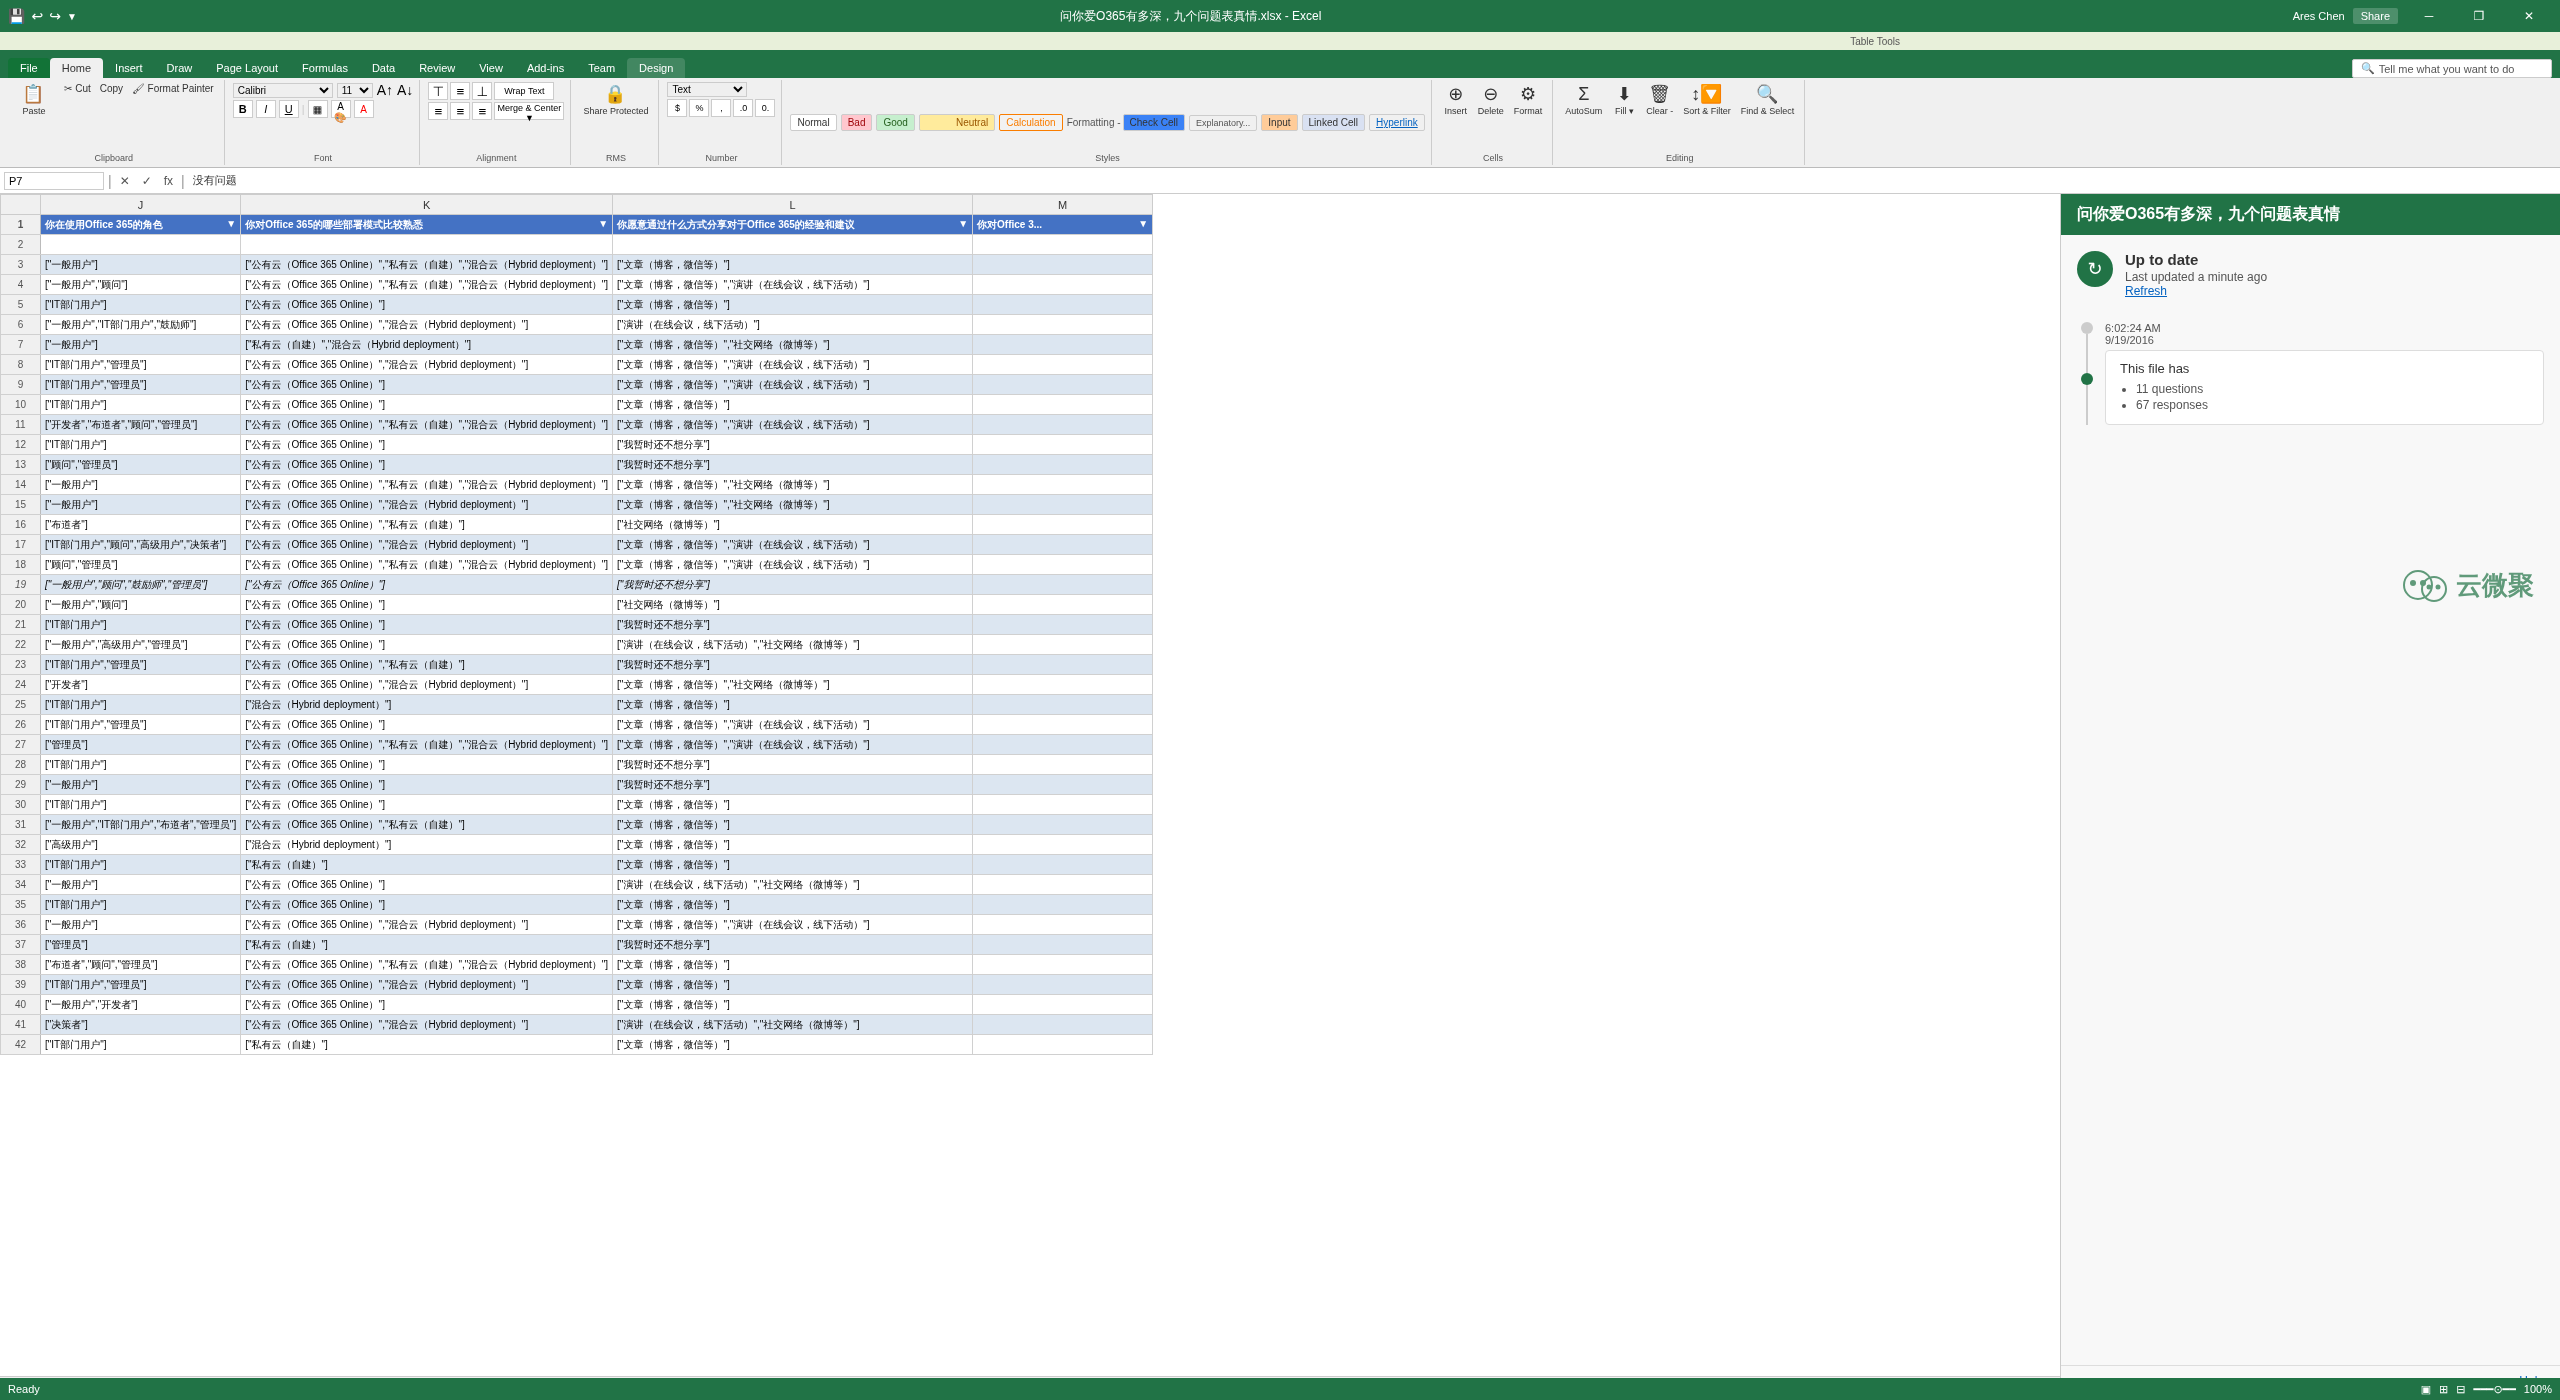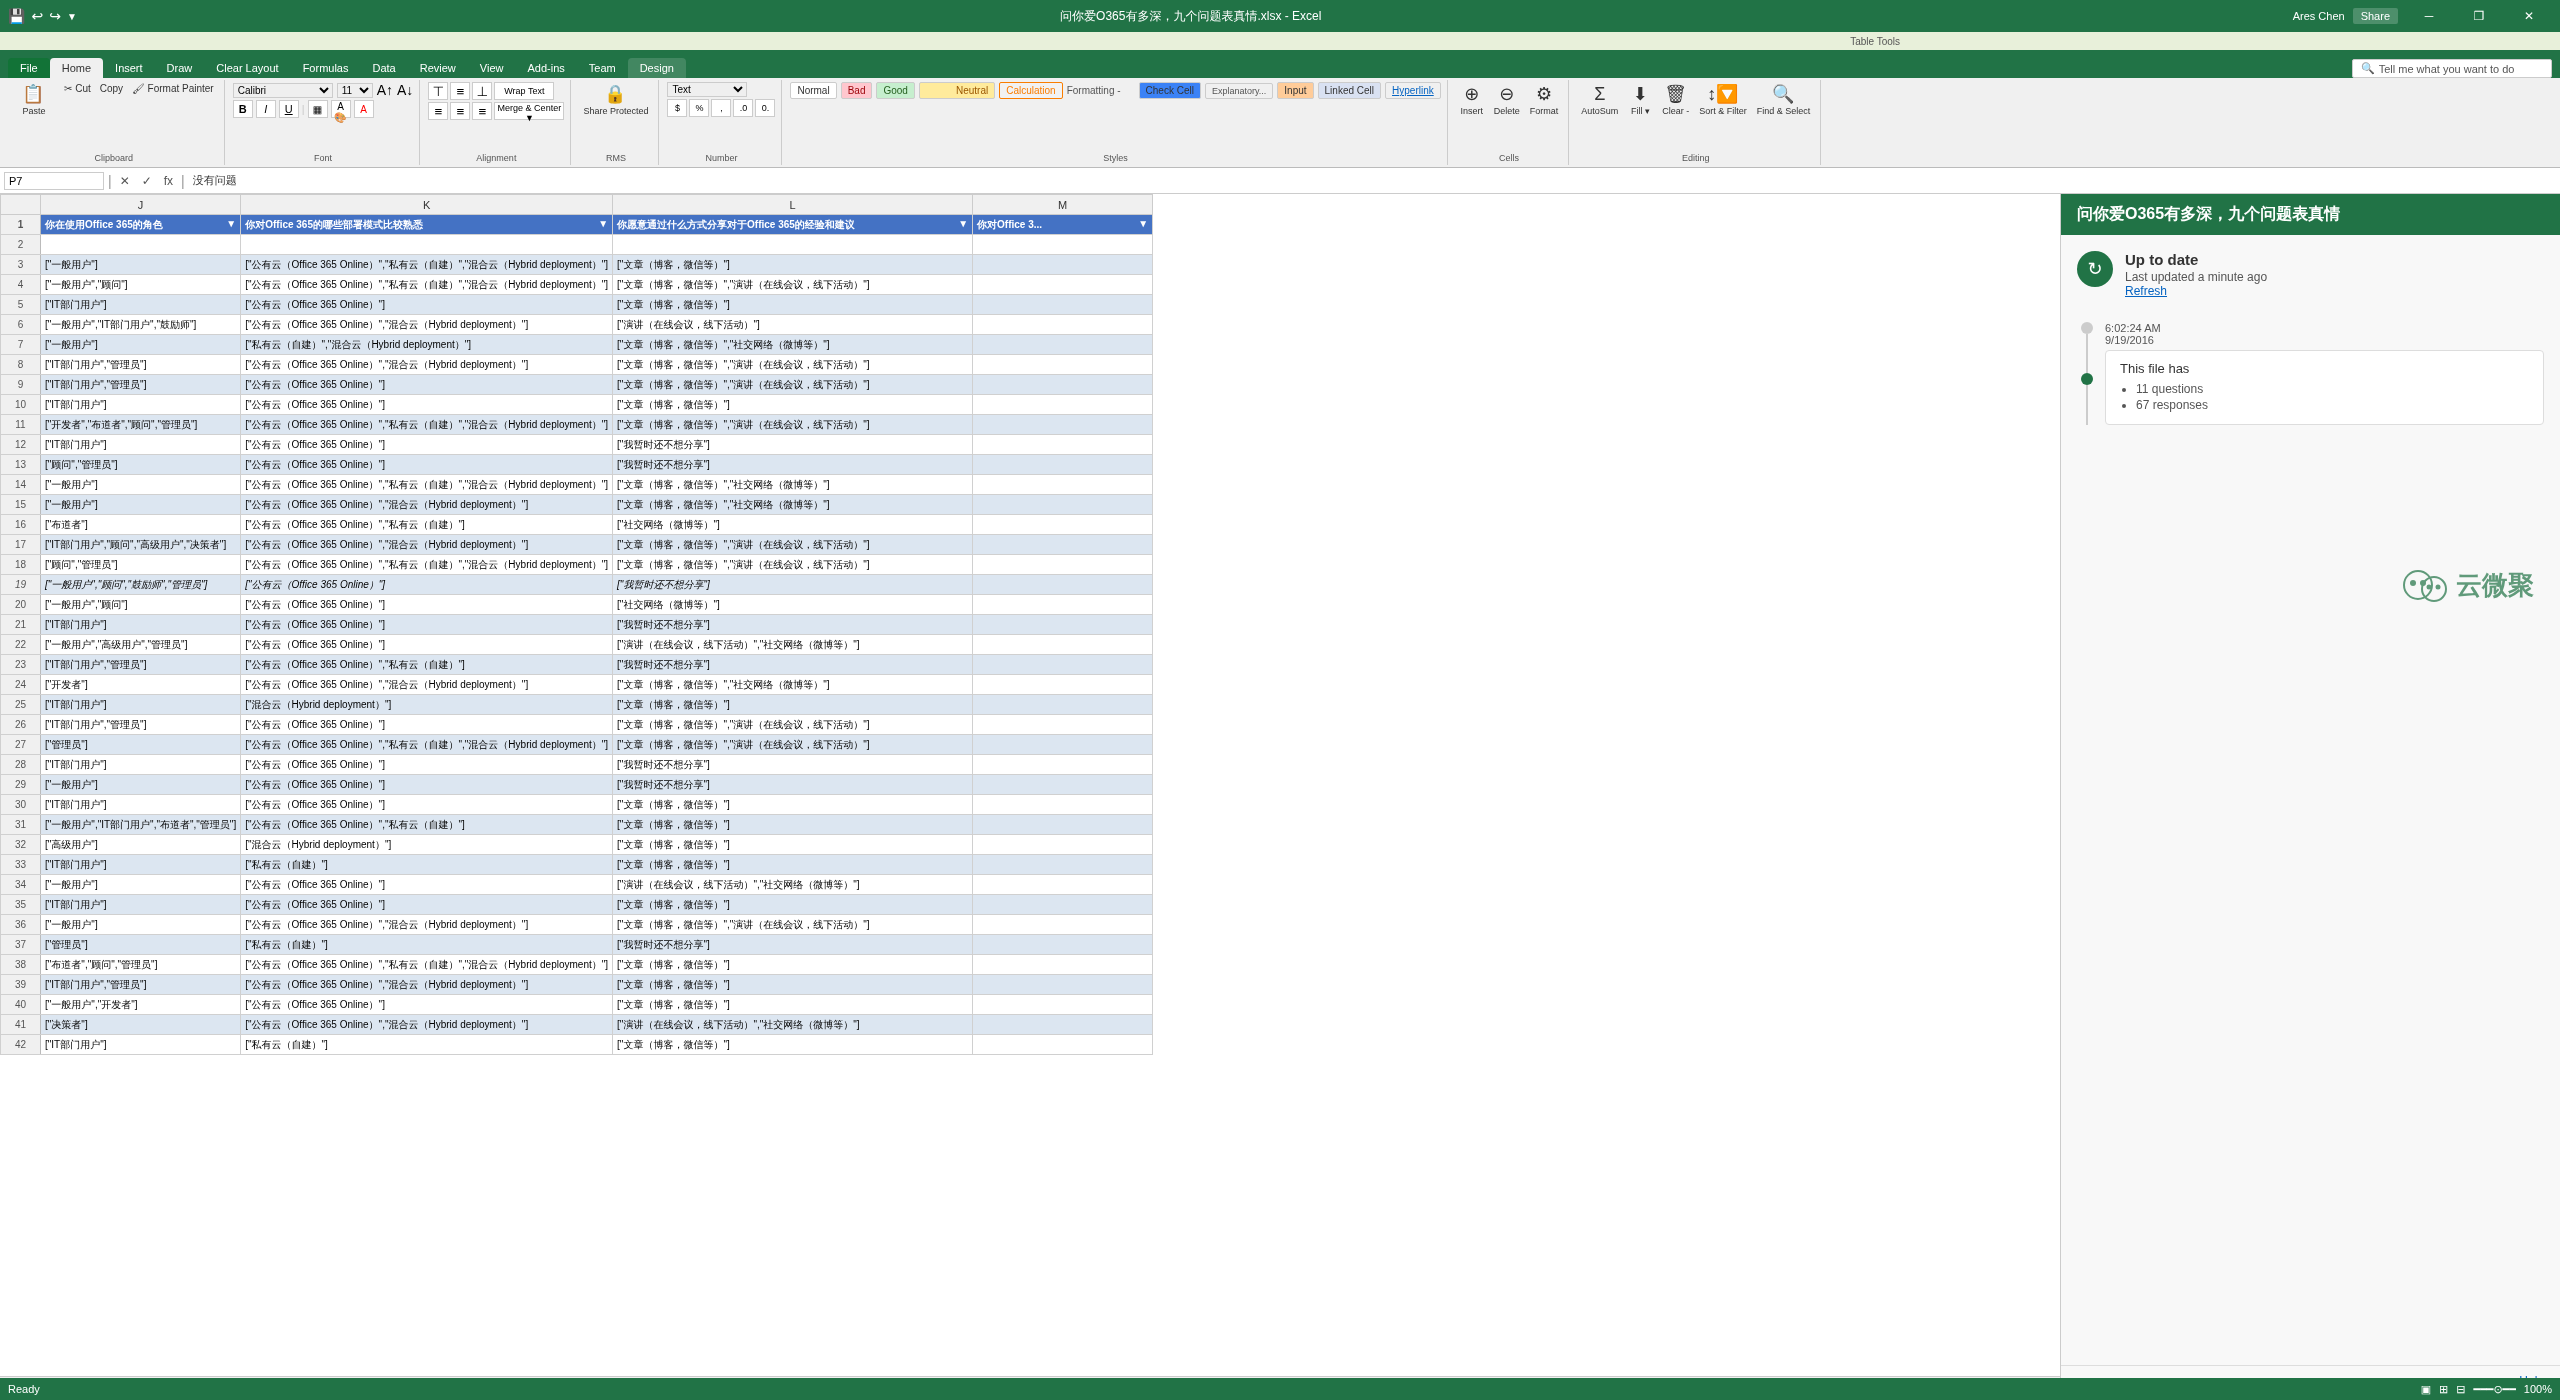--- a/index.html
+++ b/index.html
@@ -314,21 +314,21 @@
 
 <div style="background:#e8f0da;height:18px;display:flex;align-items:center;padding:0 8px;font-size:10px;color:#333;position:relative;">
   <span style="position:absolute;right:660px;font-size:10px;color:#555;">Table Tools</span>
 </div>
 
 <div id="ribbon-tabs">
   <div class="ribbon-tab" style="background:#127337;color:white;">File</div>
   <div class="ribbon-tab active">Home</div>
   <div class="ribbon-tab">Insert</div>
   <div class="ribbon-tab">Draw</div>
-  <div class="ribbon-tab">Clear Layout</div>
+  <div class="ribbon-tab">Page Layout</div>
   <div class="ribbon-tab">Formulas</div>
   <div class="ribbon-tab">Data</div>
   <div class="ribbon-tab">Review</div>
   <div class="ribbon-tab">View</div>
   <div class="ribbon-tab">Add-ins</div>
   <div class="ribbon-tab">Team</div>
   <div class="ribbon-tab" style="color:#fff;background:rgba(255,255,255,0.15);">Design</div>
   <div style="flex:1;"></div>
   <div style="display:flex;align-items:center;background:white;border:1px solid #ccc;border-radius:2px;padding:2px 8px;gap:4px;color:#555;font-size:11px;min-width:200px;">
     <span>🔍</span>
@@ -418,21 +418,21 @@
         <button style="width:20px;height:18px;border:1px solid #ccc;cursor:pointer;background:white;font-size:9px;">%</button>
         <button style="width:20px;height:18px;border:1px solid #ccc;cursor:pointer;background:white;font-size:9px;">,</button>
         <button style="width:20px;height:18px;border:1px solid #ccc;cursor:pointer;background:white;font-size:9px;">.0</button>
         <button style="width:20px;height:18px;border:1px solid #ccc;cursor:pointer;background:white;font-size:9px;">0.</button>
       </div>
     </div>
     <div class="ribbon-group-label">Number</div>
   </div>
 
   <div class="ribbon-group" style="min-width:400px;">
-    <div class="ribbon-group-content" style="flex-wrap:wrap;gap:18px;align-content:flex-start;">
+    <div class="ribbon-group-content" style="flex-wrap:wrap;gap:2px;align-content:flex-start;margin-top:32px;">
       <div style="display:flex;gap:4px;align-items:center;">
         <span class="style-cell style-normal">Normal</span>
         <span class="style-cell style-bad">Bad</span>
         <span class="style-cell style-good">Good</span>
         <span class="style-cell style-neutral">Neutral</span>
         <span class="style-cell style-calculation">Calculation</span>
         <span style="font-size:10px;color:#555;cursor:pointer;">Formatting -</span>
       </div>
       <div style="display:flex;gap:4px;align-items:center;">
         <span class="style-cell style-check">Check Cell</span>

